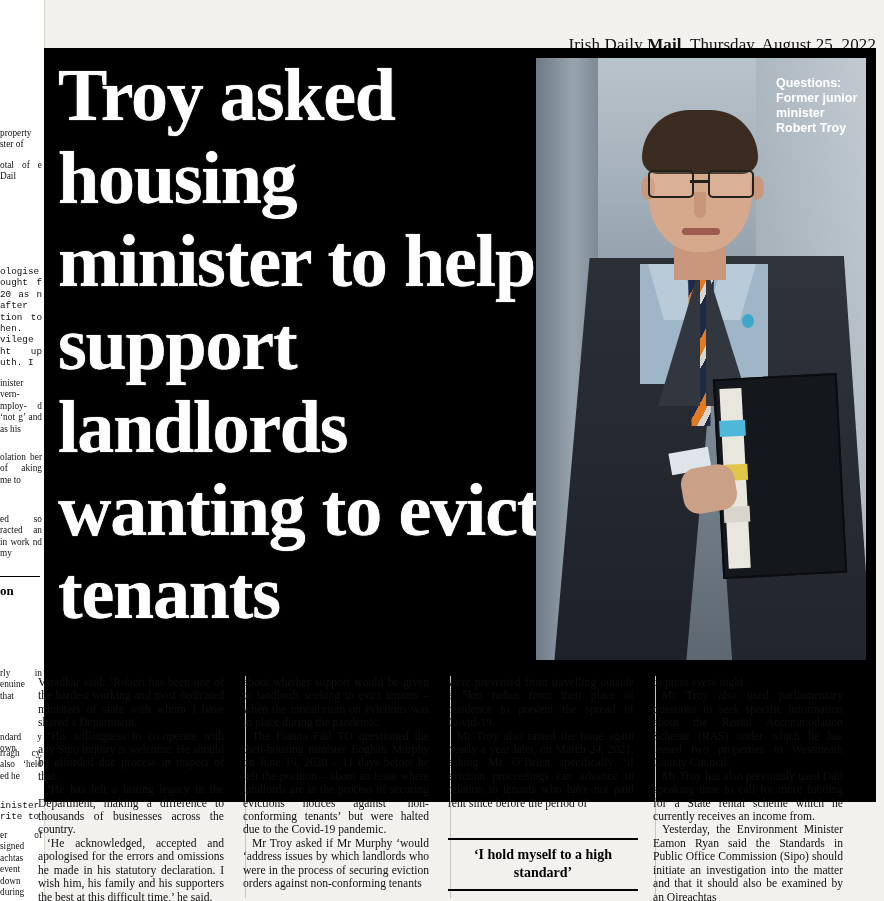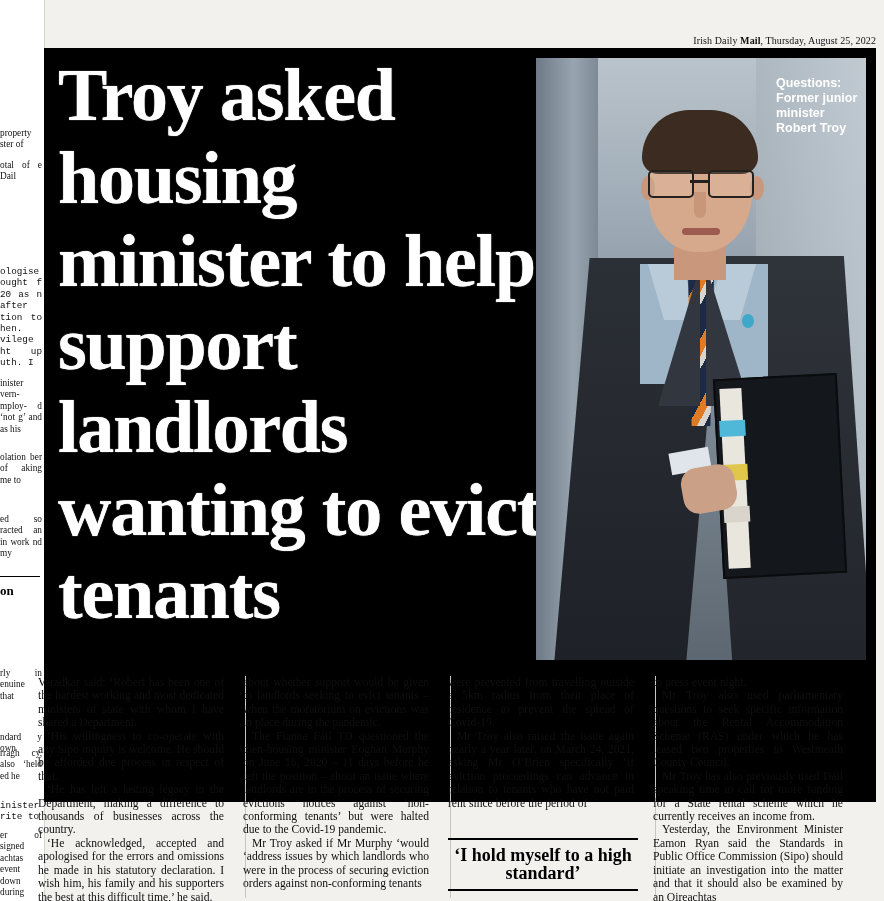--- a/index.html
+++ b/index.html
@@ -48,21 +48,21 @@
     font-weight: bold;
     font-size: 13px;
     line-height: 14px;
   }
 
   
   .masthead {
     position: absolute;
     right: 8px;
     top: 35px;
-    font-size: 10px;
+    font-size: 17px;
     color: #111;
     font-family: "Liberation Serif", serif;
     letter-spacing: .1px;
   }
   .masthead b { font-weight: bold; }
 
   
   .hero {
     position: absolute;
     left: 44px;
@@ -302,21 +302,21 @@
     position: absolute;
     left: 410px;
     top: 162px;
     width: 190px;
     border-top: 2.5px solid #000;
     border-bottom: 2.5px solid #000;
     padding: 6px 0 7px 0;
     text-align: center;
     font-family: "Liberation Serif", serif;
     font-weight: bold;
-    font-size: 18px;
+    font-size: 14px;
     line-height: 18px;
     color: #000;
   }
 
   
   .vrule {
     position: absolute;
     top: 676px;
     width: 1px;
     height: 222px;

